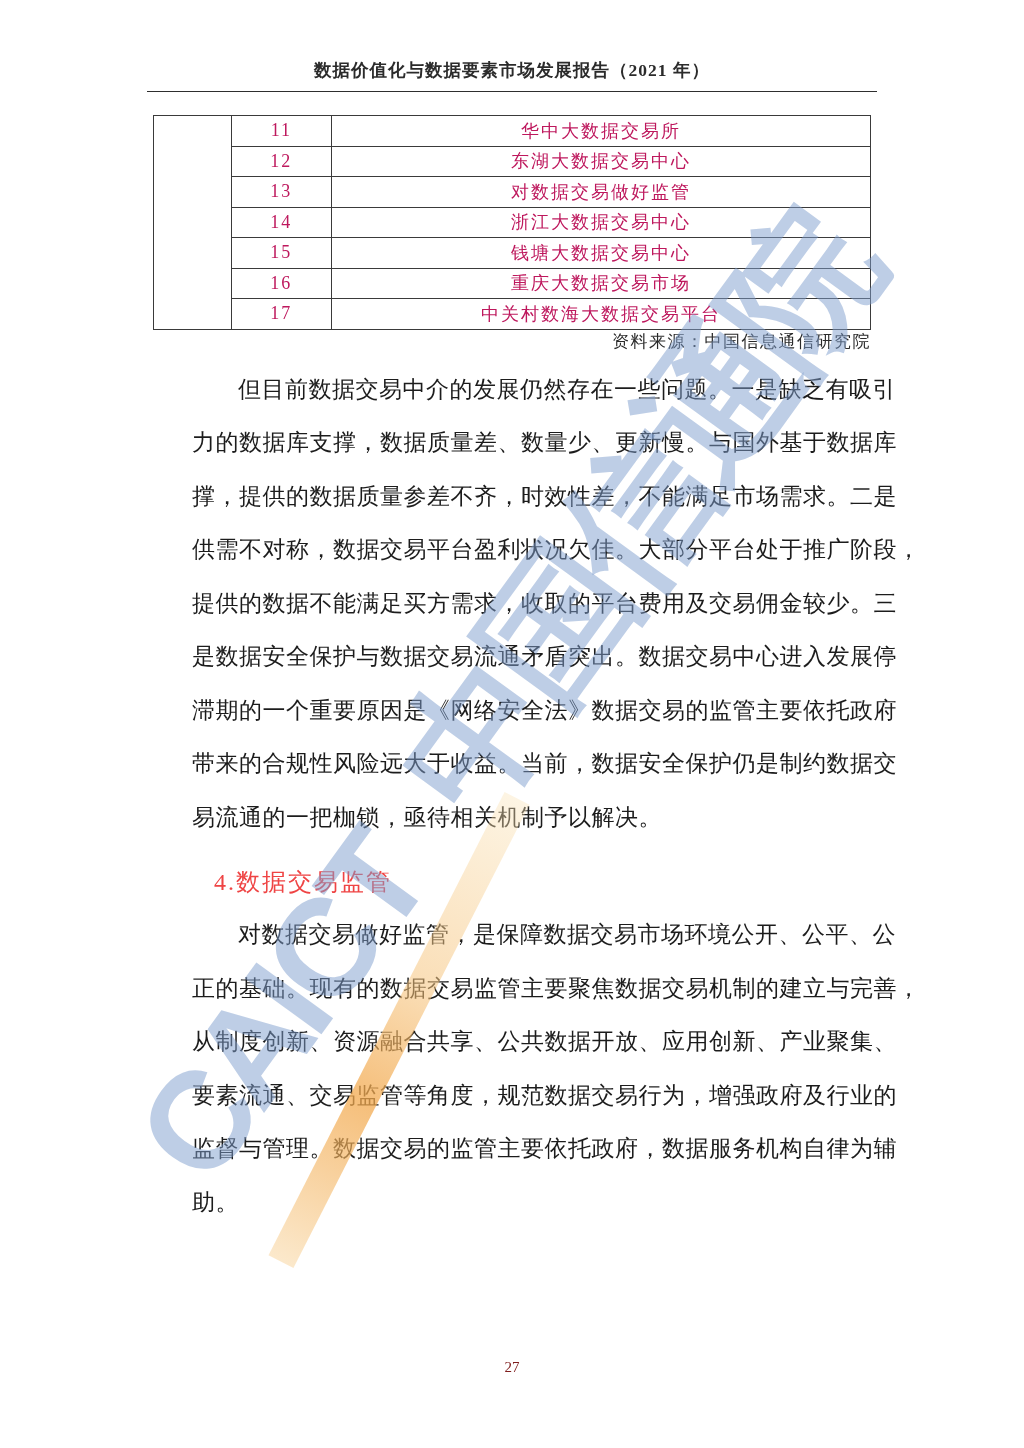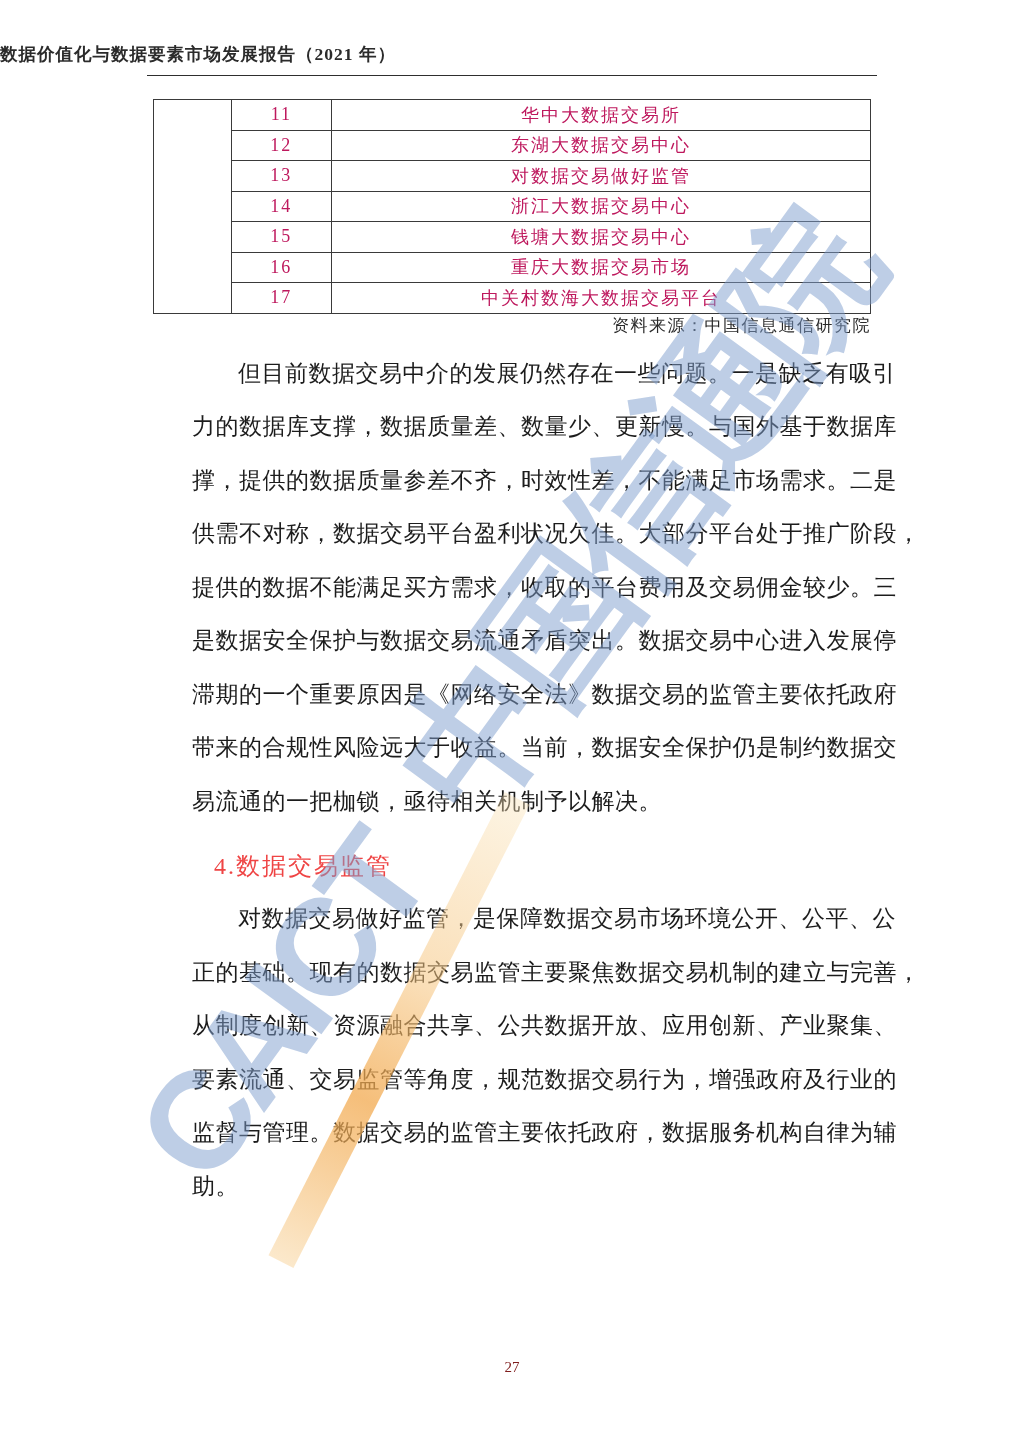--- a/index.html
+++ b/index.html
@@ -7,21 +7,21 @@
   .page {
     position: relative;
     width: 1024px; height: 1448px;
     margin: 0 auto;
     background: #ffffff;
     overflow: hidden;
     color: #1f1f1f;
   }
 
   
-  .header { padding-top: 42px; }
+  .header { padding-top: 58px; text-align: center; }
   .header-title {
     font-size: 17.5px; font-weight: 700; letter-spacing: 1px; color: #2b2b2b;
   }
   .header-rule {
     width: 730px; margin: 9px auto 0 auto;
     border: none; border-top: 1.8px solid #2e2e2e;
   }
 
   
   .data-table {

